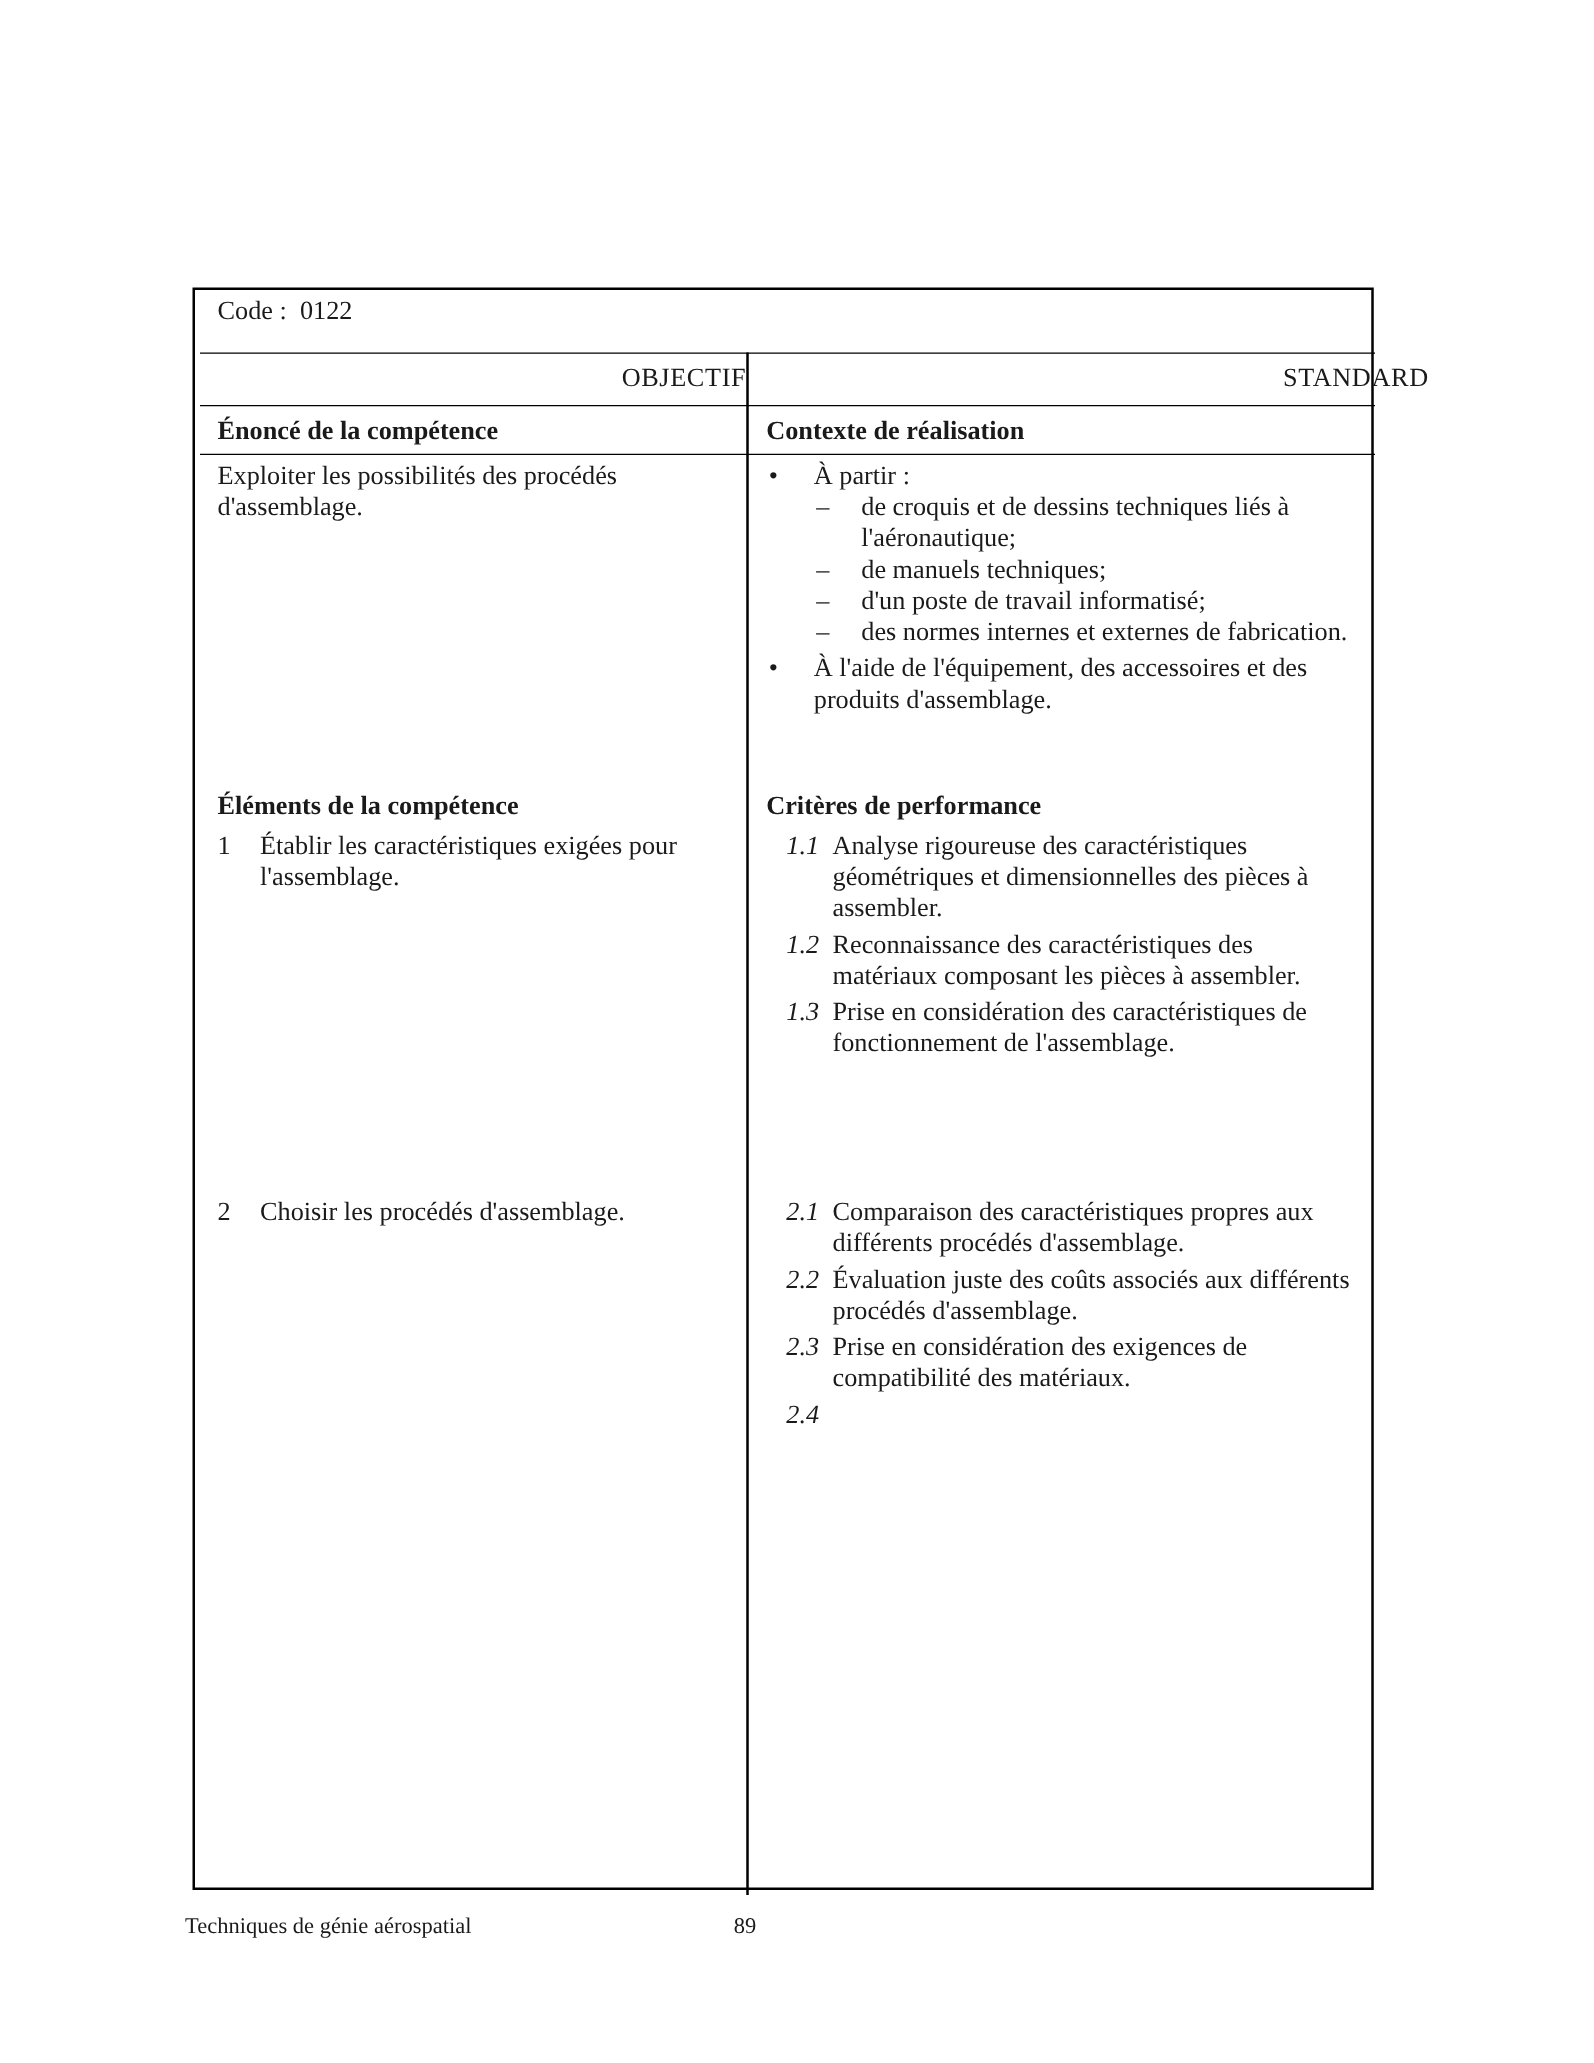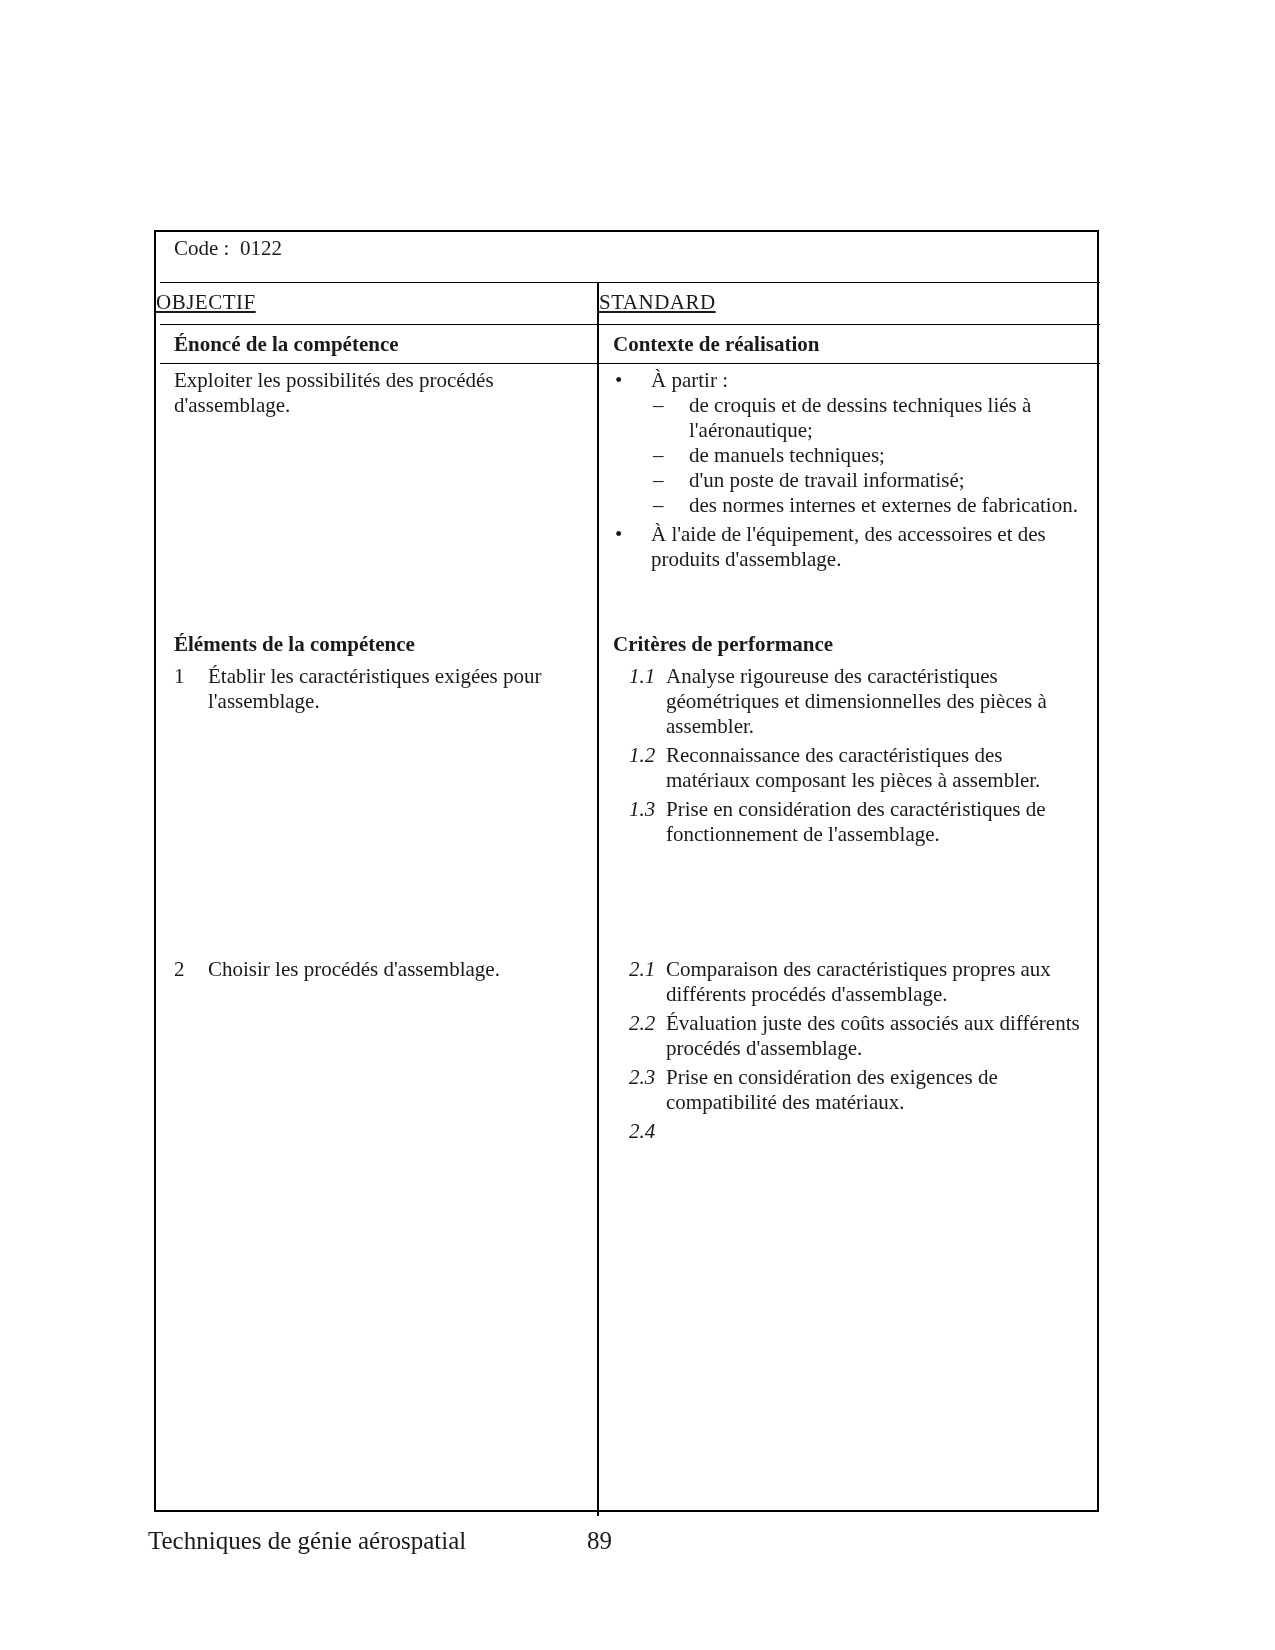--- a/index.html
+++ b/index.html
@@ -1,32 +1,32 @@
 <!DOCTYPE html>
 <html><head>
 <meta charset="utf-8">
 <style>
   html, body { margin: 0; padding: 0; background: #ffffff; }
   body { width: 1275px; height: 1650px; position: relative; font-family: "Liberation Serif", "DejaVu Serif", serif; color: #1a1a1a; font-size: 21px; line-height: 25px; }
   .frame { position: absolute; left: 154px; top: 186px; width: 945px; height: 1282px; border: 2px solid #000; box-sizing: border-box; margin-top: 44px; }
   .code-row { position: absolute; left: 18px; top: 4px; }
   .hline { position: absolute; height: 1px; background: #000; left: 4px; right: -3px; }
   .vline { position: absolute; width: 2px; background: #000; left: 441px; }
-  .col-head { position: absolute; text-align: left; letter-spacing: 0.5px; text-decoration: underline; }
+  .col-head { position: absolute; text-align: right; letter-spacing: 0.5px; }
   .bold { font-weight: bold; }
   .cell { position: absolute; }
   .bul { position: relative; padding-left: 38px; }
   .bul .mk { position: absolute; left: 2px; top: 0; }
   .dash { position: relative; padding-left: 76px; }
   .dash .mk { position: absolute; left: 40px; top: 0; }
   .num { position: relative; padding-left: 34px; margin-bottom: 4px; }
   .num .mk { position: absolute; left: 0; top: 0; }
   .crit { position: relative; padding-left: 53px; margin-bottom: 4px; }
   .crit .mk { position: absolute; left: 16px; top: 0; font-style: italic; }
-  .footer { position: absolute; top: 1528px; font-size: 25px; }
+  .footer { position: absolute; top: 1528px; font-size: 18px; }
 </style>
 </head>
 <body>
 
 <div class="frame">
   <div class="code-row">
     <span>Code :</span>&nbsp;
     <span>0122</span>
   </div>
   <div class="hline" style="top:50px;"></div>

